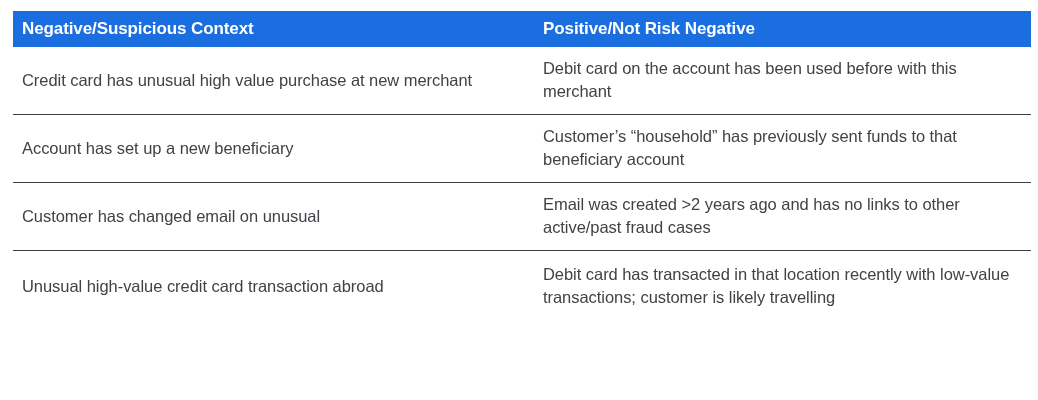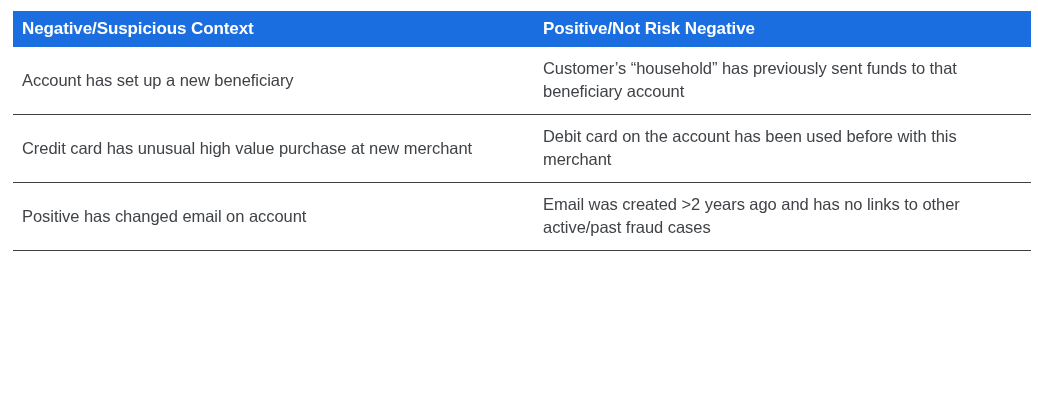--- a/index.html
+++ b/index.html
@@ -77,26 +77,30 @@
       <col class="col-right">
     </colgroup>
     <thead>
       <tr class="header-row">
         <th class="header-cell-left">Negative/Suspicious Context</th>
         <th class="header-cell-right">Positive/Not Risk Negative</th>
       </tr>
     </thead>
     <tbody>
       <tr>
+        <td class="cell-left">Credit card has unusual high value purchase at new merchant</td>
+        <td class="cell-right">Debit card on the account has been used before with this merchant</td>
+      </tr>
+      <tr>
         <td class="cell-left">Account has set up a new beneficiary</td>
         <td class="cell-right">Customer’s “household” has previously sent funds to that beneficiary account</td>
       </tr>
       <tr>
-        <td class="cell-left">Credit card has unusual high value purchase at new merchant</td>
-        <td class="cell-right">Debit card on the account has been used before with this merchant</td>
+        <td class="cell-left">Customer has changed email on unusual</td>
+        <td class="cell-right">Email was created &gt;2 years ago and has no links to other active/past fraud cases</td>
       </tr>
-      <tr>
-        <td class="cell-left">Positive has changed email on account</td>
-        <td class="cell-right">Email was created &gt;2 years ago and has no links to other active/past fraud cases</td>
+      <tr class="row-last">
+        <td class="cell-left">Unusual high-value credit card transaction abroad</td>
+        <td class="cell-right">Debit card has transacted in that location recently with low-value transactions; customer is likely travelling</td>
       </tr>
     </tbody>
   </table>
 </div>
 
 </body></html>

